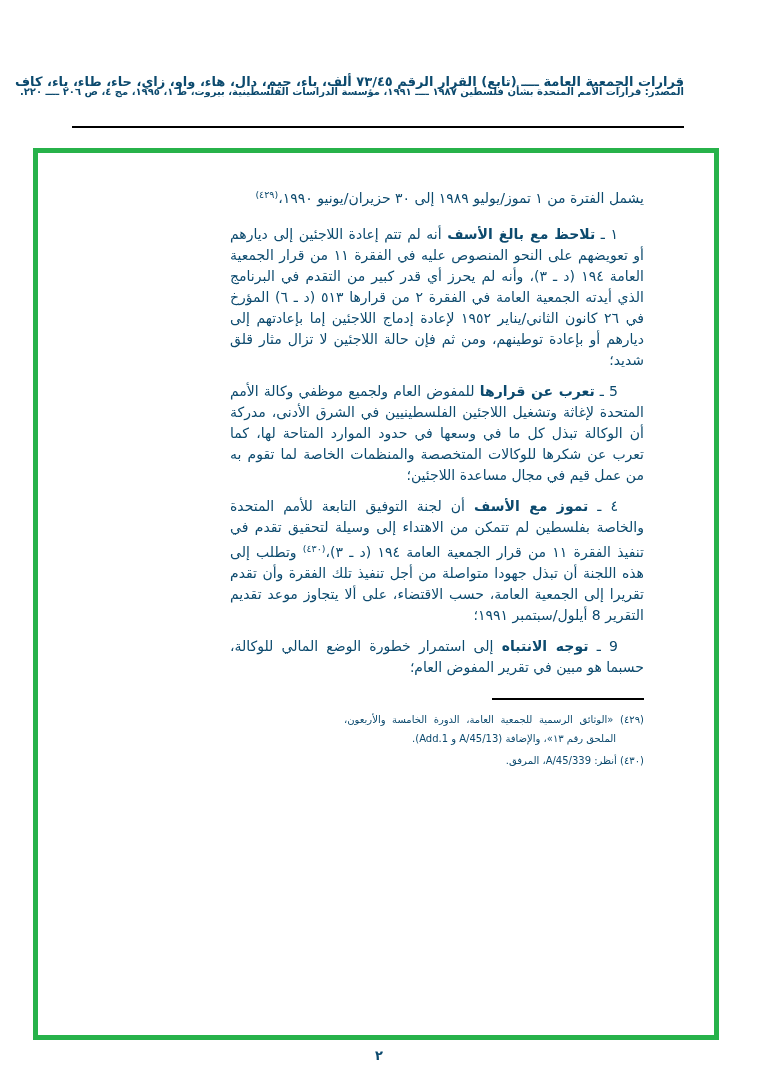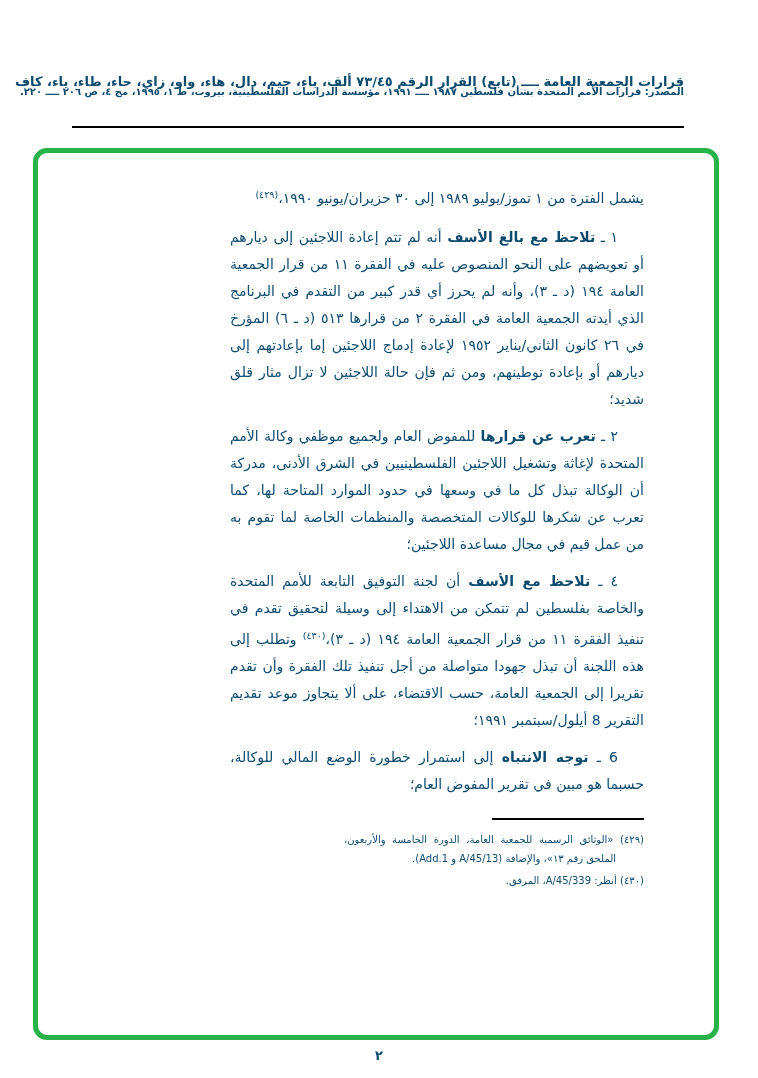--- a/index.html
+++ b/index.html
@@ -40,38 +40,38 @@
     top: 126px; right: 74px; left: 72px;
     border-top: 2px solid #000;
   }
 
   
   .green-box {
     position: absolute;
     top: 148px; left: 33px;
     width: 686px; height: 892px;
     border: 5px solid var(--green, #27b24a);
-    border-radius: 14px;
+    border-radius: 0;
   }
   .box-content {
     position: absolute;
     inset: 0;
     padding: 28px 70px 0 192px;
   }
 
   
   .intro {
     font-size: 14px;
     line-height: 27px;
     text-align: justify;
     margin-bottom: 12px;
   }
   .item {
     font-size: 14px;
-    line-height: 27px;
+    line-height: 21px;
     text-align: justify;
     text-indent: 26px;
     margin-bottom: 10px;
   }
   .lead { font-weight: bold; }
   .fnref {
     font-size: 9.5px;
     vertical-align: 5px;
     white-space: nowrap;
   }
@@ -116,35 +116,35 @@
 
       <p class="intro"><span>يشمل الفترة من ١ تموز/يوليو ١٩٨٩ إلى ٣٠ حزيران/يونيو ١٩٩٠،</span><span class="fnref">(٤٢٩)</span></p>
 
       <p class="item">
         <span class="num">١ ـ</span>
         <span class="lead">تلاحظ مع بالغ الأسف</span>
         <span>أنه لم تتم إعادة اللاجئين إلى ديارهم أو تعويضهم على النحو المنصوص عليه في الفقرة ١١ من قرار الجمعية العامة ١٩٤ (د ـ ٣)، وأنه لم يحرز أي قدر كبير من التقدم في البرنامج الذي أيدته الجمعية العامة في الفقرة ٢ من قرارها ٥١٣ (د ـ ٦) المؤرخ في ٢٦ كانون الثاني/يناير ١٩٥٢ لإعادة إدماج اللاجئين إما بإعادتهم إلى ديارهم أو بإعادة توطينهم، ومن ثم فإن حالة اللاجئين لا تزال مثار قلق شديد؛</span>
       </p>
 
       <p class="item">
-        <span class="num">٢ ـ</span>
+        <span class="num">5 ـ</span>
         <span class="lead">تعرب عن قرارها</span>
         <span>للمفوض العام ولجميع موظفي وكالة الأمم المتحدة لإغاثة وتشغيل اللاجئين الفلسطينيين في الشرق الأدنى، مدركة أن الوكالة تبذل كل ما في وسعها في حدود الموارد المتاحة لها، كما تعرب عن شكرها للوكالات المتخصصة والمنظمات الخاصة لما تقوم به من عمل قيم في مجال مساعدة اللاجئين؛</span>
       </p>
 
 
       <p class="item">
         <span class="num">٤ ـ</span>
-        <span class="lead">تلاحظ مع الأسف</span>
+        <span class="lead">تموز مع الأسف</span>
         <span>أن لجنة التوفيق التابعة للأمم المتحدة والخاصة بفلسطين لم تتمكن من الاهتداء إلى وسيلة لتحقيق تقدم في تنفيذ الفقرة ١١ من قرار الجمعية العامة ١٩٤ (د ـ ٣)،</span><span class="fnref">(٤٣٠)</span>
         <span>وتطلب إلى هذه اللجنة أن تبذل جهودا متواصلة من أجل تنفيذ تلك الفقرة وأن تقدم تقريرا إلى الجمعية العامة، حسب الاقتضاء، على ألا يتجاوز موعد تقديم التقرير 8 أيلول/سبتمبر ١٩٩١؛</span>
       </p>
 
       <p class="item">
-        <span class="num">6 ـ</span>
+        <span class="num">9 ـ</span>
         <span class="lead">توجه الانتباه</span>
         <span>إلى استمرار خطورة الوضع المالي للوكالة، حسبما هو مبين في تقرير المفوض العام؛</span>
       </p>
 
       <div class="footnotes">
         <div class="fn-rule"></div>
         <p class="footnote">(٤٢٩) «الوثائق الرسمية للجمعية العامة، الدورة الخامسة والأربعون، الملحق رقم ١٣»، والإضافة (A/45/13 و Add.1).</p>
         <p class="footnote">(٤٣٠) أنظر: A/45/339، المرفق.</p>
       </div>
 

